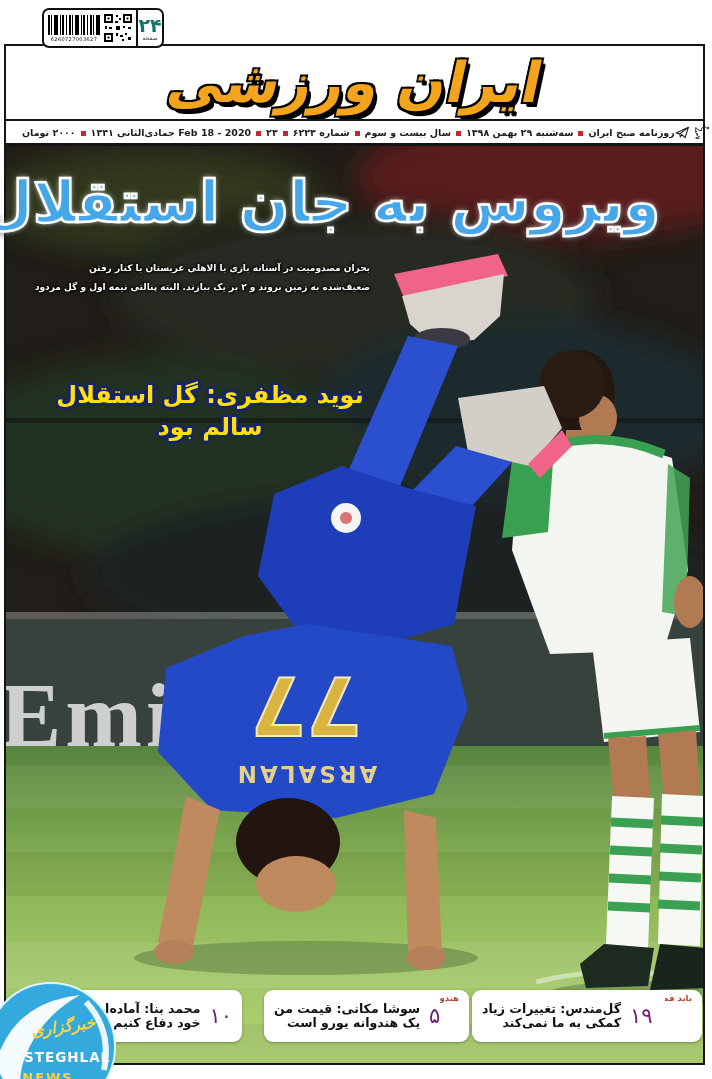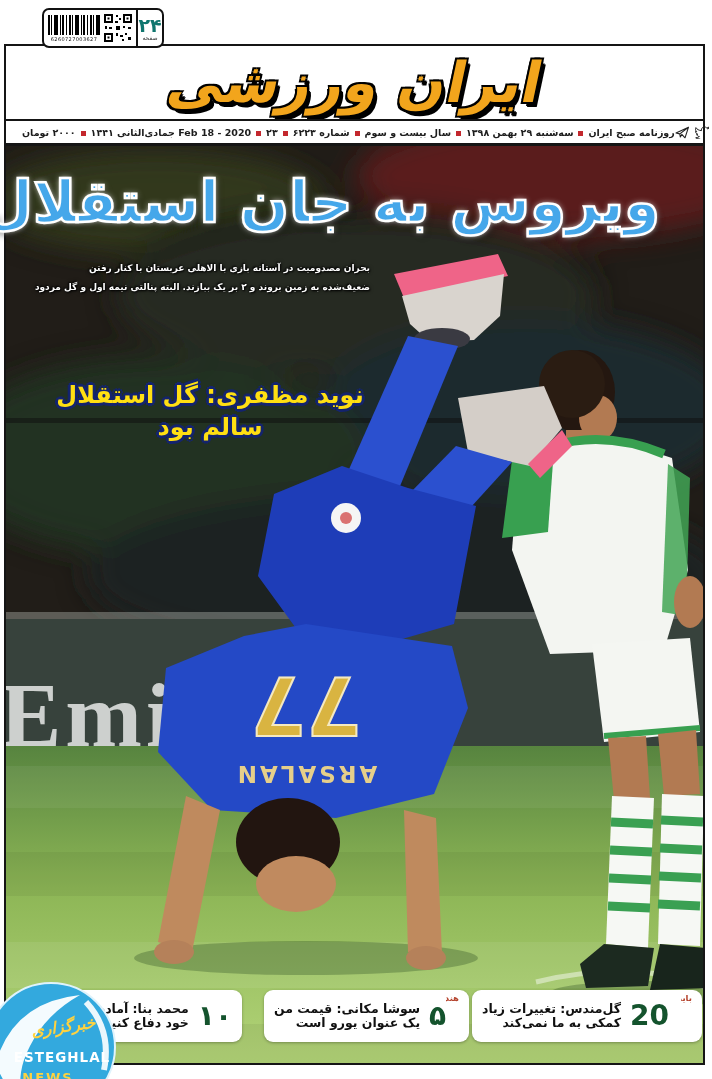--- a/index.html
+++ b/index.html
@@ -66,21 +66,21 @@
   
   .teaser{position:absolute;z-index:4;background:#fff;border-radius:9px;
     box-shadow:0 1px 3px rgba(0,0,0,.3);direction:rtl;display:flex;
     padding:3px 10px 4px;box-sizing:border-box;height:52px;top:990px;}
   .teaser.t-right{left:472px;width:230px;gap:12px;}
   .teaser.t-middle{left:264px;width:205px;}
   .teaser.t-left{left:70px;width:172px;}
   .t-kicker{font-size:8.5px;font-weight:bold;color:#b5442e;text-align:right;line-height:10px;
     white-space:nowrap;overflow:hidden;}
   .t-row{display:flex;align-items:center;gap:9px;margin-top:1px;}
-  .t-num{font-size:28px;font-weight:700;color:#14532d;line-height:30px;}
+  .t-num{font-size:21px;font-weight:400;color:#701a75;line-height:30px;}
   .t-titles{font-size:12.5px;font-weight:bold;color:#101010;line-height:14.5px;text-align:right;
     white-space:nowrap;}
 
   
   .agency-logo{position:absolute;left:-16px;top:980px;z-index:5;}
 </style>
 </head>
 <body>
 
 <div class="page">
@@ -241,34 +241,34 @@
       <div class="lede-line">بحران مصدومیت در آستانه بازی با الاهلی عربستان با کنار رفتن</div>
       <div class="lede-line">ضعیف‌شده به زمین بروند و ۲ بر یک ببازند. البته پنالتی نیمه اول و گل مردود</div>
     </div>
   <div class="subhead">
     <div>نوید مظفری: گل استقلال سالم بود</div>
   </div>
 
   <div class="teaser t-right">
     <div class="t-kicker">باید فضا را از کایو و مندس بگیریم</div>
     <div class="t-row">
-      <div class="t-num">20</div>
+      <div class="t-num">۱۹</div>
       <div class="t-titles">
         <div>گل‌مندس: تغییرات زیاد</div>
         <div>کمکی به ما نمی‌کند</div>
       </div>
     </div>
   </div>
   <div class="teaser t-middle">
     <div class="t-kicker">هندوانه دربسته بودم، باید برمی‌گشتم</div>
     <div class="t-row">
       <div class="t-num">۵</div>
       <div class="t-titles">
         <div>سوشا مکانی: قیمت من</div>
-        <div>یک عنوان یورو است</div>
+        <div>یک هندوانه یورو است</div>
       </div>
     </div>
   </div>
   <div class="teaser t-left">
     <div class="t-kicker">اگر به جوانان اعتماد نشود...</div>
     <div class="t-row">
       <div class="t-num">۱۰</div>
       <div class="t-titles">
         <div>محمد بنا: آماده‌ایم از عنوان</div>
         <div>خود دفاع کنیم</div>

